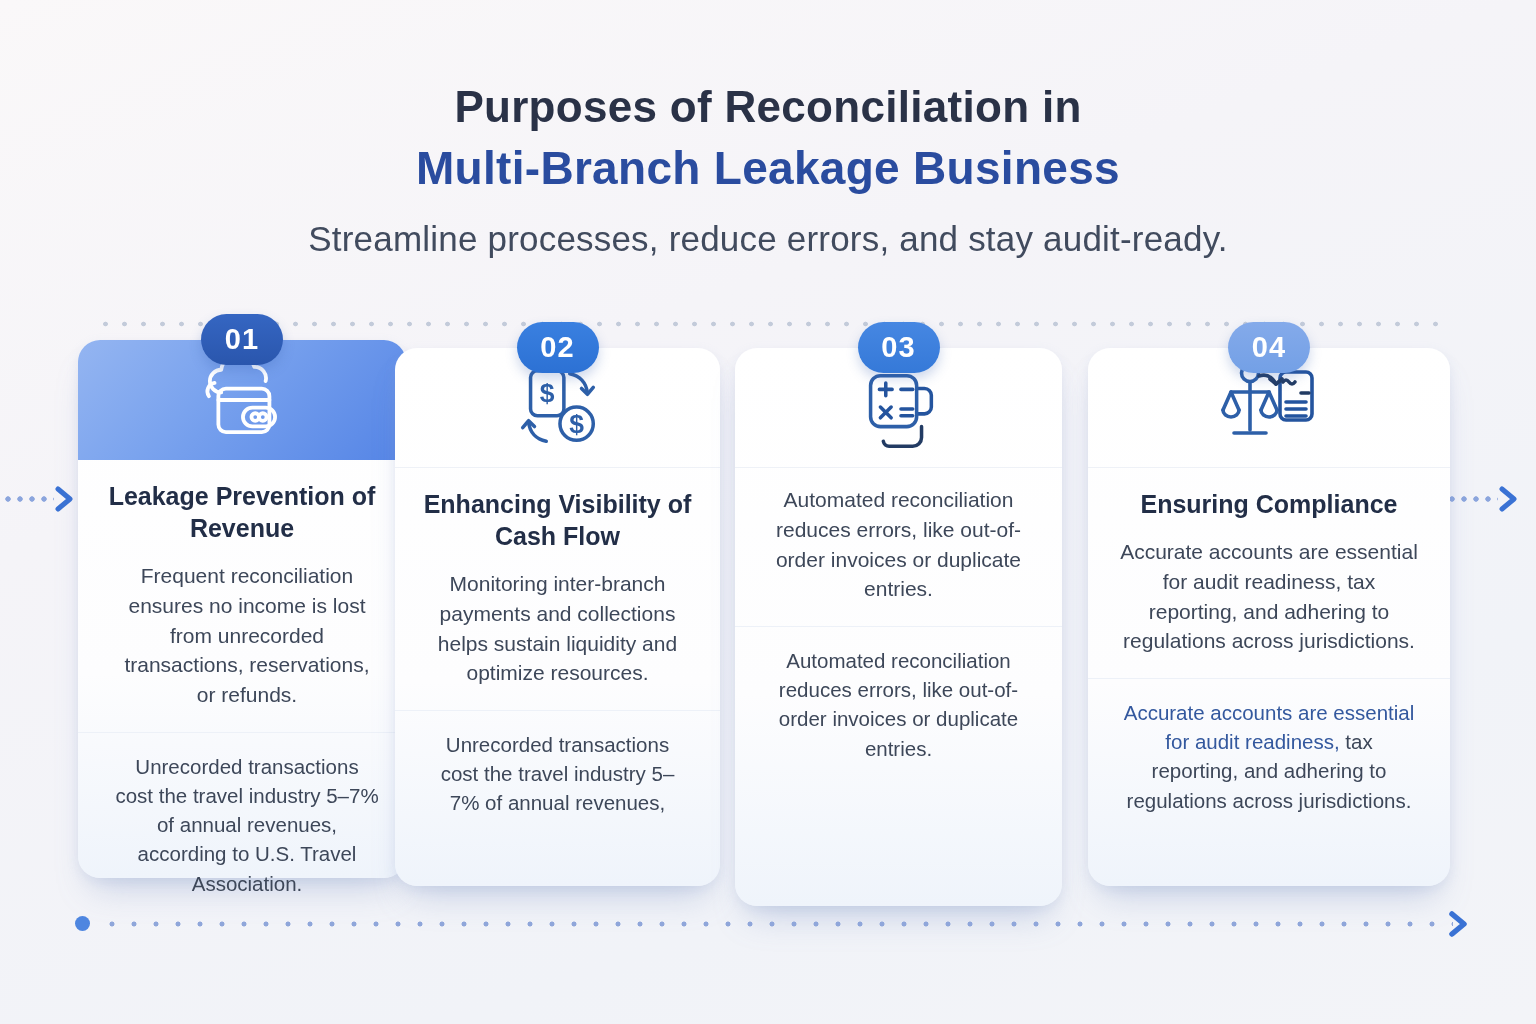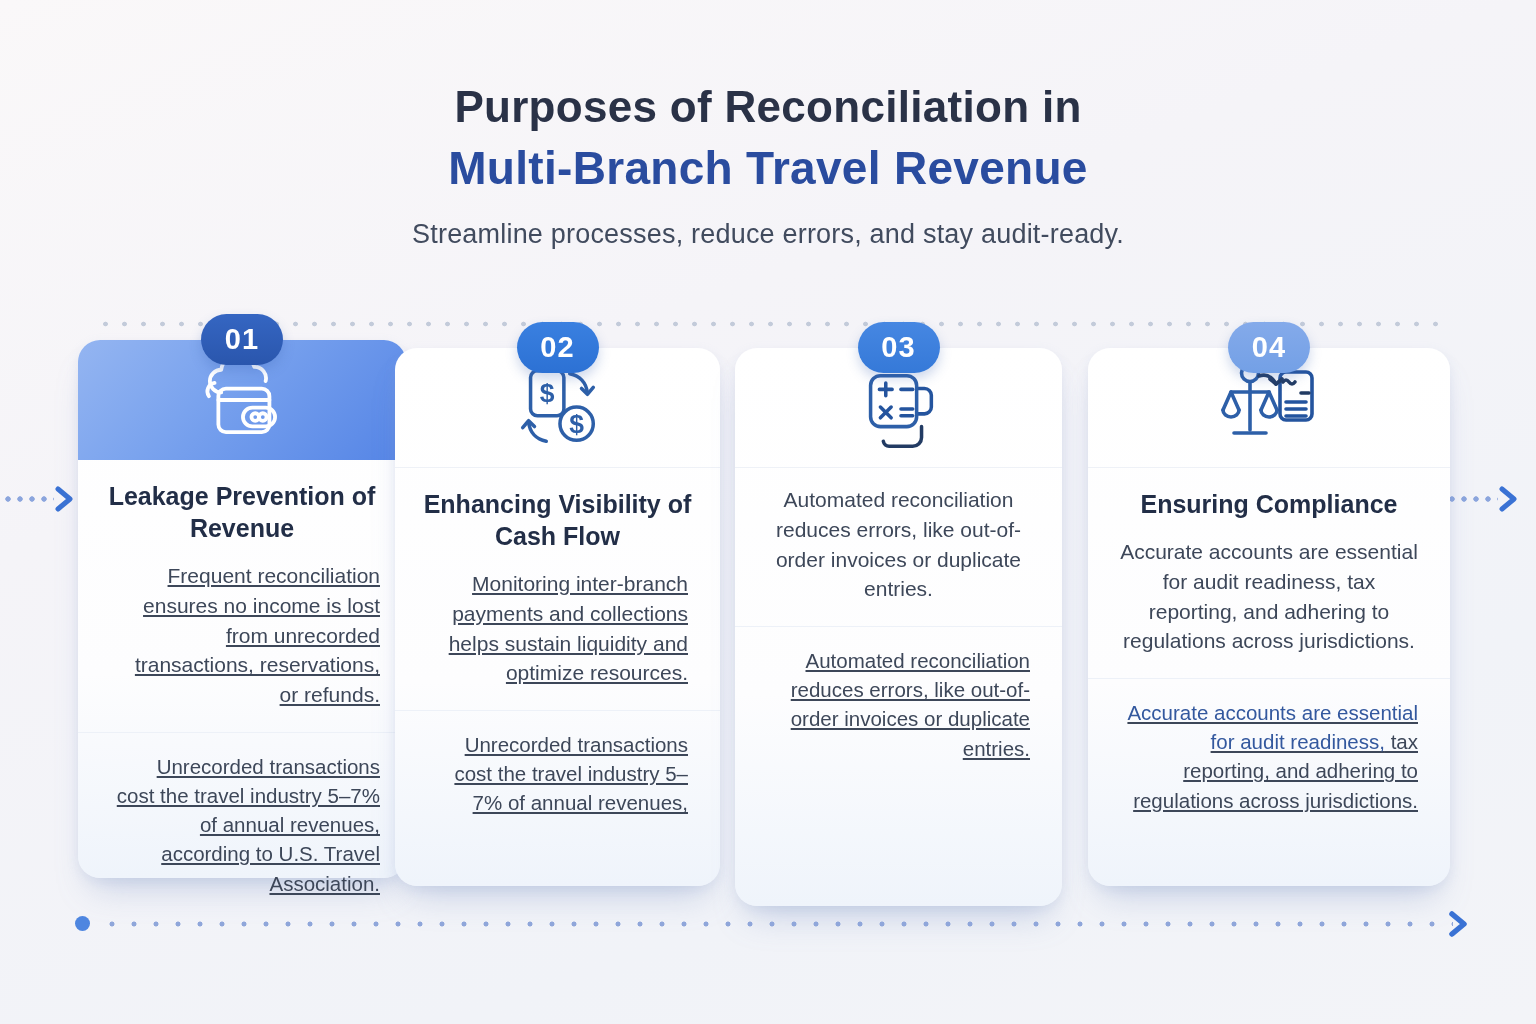--- a/index.html
+++ b/index.html
@@ -8,21 +8,21 @@
   .stage {
     position:relative; width:1536px; height:1024px; overflow:hidden;
     background:linear-gradient(160deg,#faf8f9 0%,#f5f4f8 35%,#f1f3f8 75%,#f3f4f8 100%);
     padding-left:37px;
   }
 
   
   .hdr { position:absolute; top:82px; left:0; width:100%; text-align:center; }
   .hdr .t1 { font-size:44px; font-weight:600; color:#2a3247; letter-spacing:.3px; }
   .hdr .t2 { font-size:46px; font-weight:700; color:#2a4c9f; margin-top:9px; letter-spacing:.3px; }
-  .hdr .sub { font-size:27px; font-weight:400; color:#414b5e; margin-top:24px; letter-spacing:.2px; }
+  .hdr .sub { font-size:35px; font-weight:400; color:#414b5e; margin-top:24px; letter-spacing:.2px; }
   .top-connector { position:absolute; left:96px; top:320px; width:1348px; height:8px;
     background-image:radial-gradient(circle,#c3cbda 2px, rgba(0,0,0,0) 2.7px); background-size:19px 8px;
     background-repeat:repeat-x; background-position:0 50%; }
   .side-arrow { position:absolute; top:486px; display:flex; align-items:center; }
   .side-arrow .sdots { width:52px; height:8px;
     background-image:radial-gradient(circle,#8ba5dd 2.4px, rgba(0,0,0,0) 3px); background-size:12px 8px;
     background-repeat:repeat-x; background-position:0 50%; }
   .side-arrow.left { left:2px; }
   .side-arrow.right { left:1446px; }
   .bottom-line { position:absolute; left:75px; top:910px; width:1400px; height:28px; }
@@ -51,35 +51,35 @@
 
   .icon-head { height:120px; display:flex; align-items:center; justify-content:center; }
   .icon-head.grad { border-radius:22px 22px 0 0;
     background:linear-gradient(135deg,#94b5f1 0%,#7aa3ee 40%,#5585e6 100%); }
   .icon-head.plain { border-bottom:1px solid #eef1f7; }
   .icon-head svg { display:block; }
 
   .card-title { margin:20px 14px 0; font-size:25px; font-weight:700; color:#222e47; text-align:center; line-height:1.28; }
   .para { font-size:21px; line-height:1.42; color:#3d4759; }
   .p1 { margin:17px 32px 0; }
-  .pl { text-align:right;text-decoration:underline; } .pc { text-align:center; }
+  .pl { text-align:center; } .pc { text-align:center; }
   .sep { height:1px; background:#edf1f8; margin-top:22px; }
   .p2 { margin:19px 32px 0; font-size:20.5px; }
   .card1 .p1, .card1 .p2 { margin-left:36px; margin-right:26px; }
   .small-line { display:block; font-size:17.5px; }
   .lead { color:#33589e; }
 </style>
 </head>
 <body>
 
 <div class="stage">
 
   <div class="hdr">
     <div class="t1">Purposes of Reconciliation in</div>
-    <div class="t2">Multi-Branch Travel Revenue</div>
+    <div class="t2">Multi-Branch Leakage Business</div>
     <div class="sub">Streamline processes, reduce errors, and stay audit-ready.</div>
   </div>
 
   <div class="top-connector"></div>
 
   <div class="side-arrow left">
     <div class="sdots"></div>
     <svg width="20" height="26" viewBox="0 0 20 26">
       <path d="M4 3 L16 13 L4 23" fill="none" stroke="#3a72d4" stroke-width="5" stroke-linecap="round" stroke-linejoin="round"></path>
     </svg>

